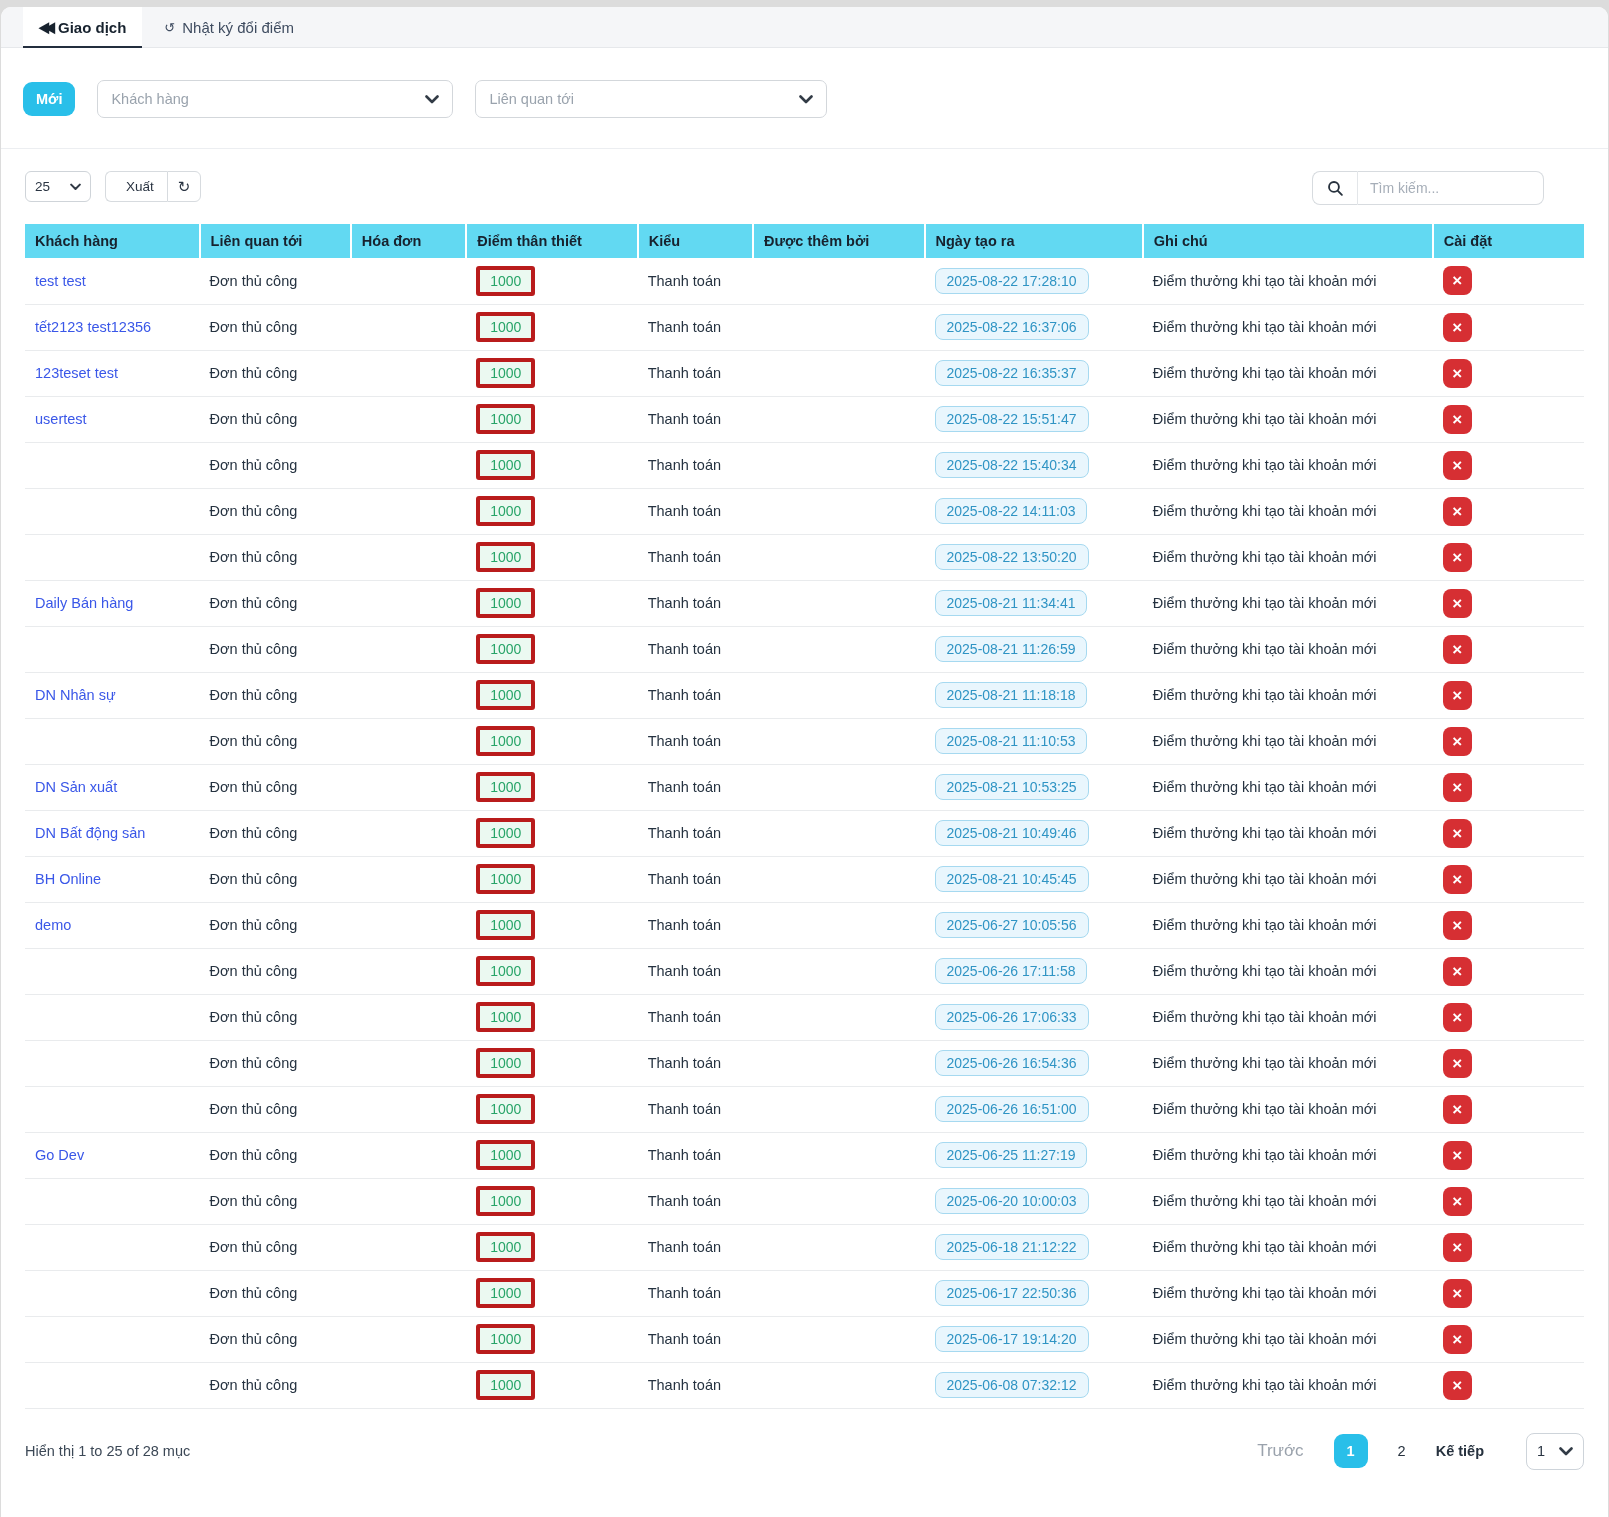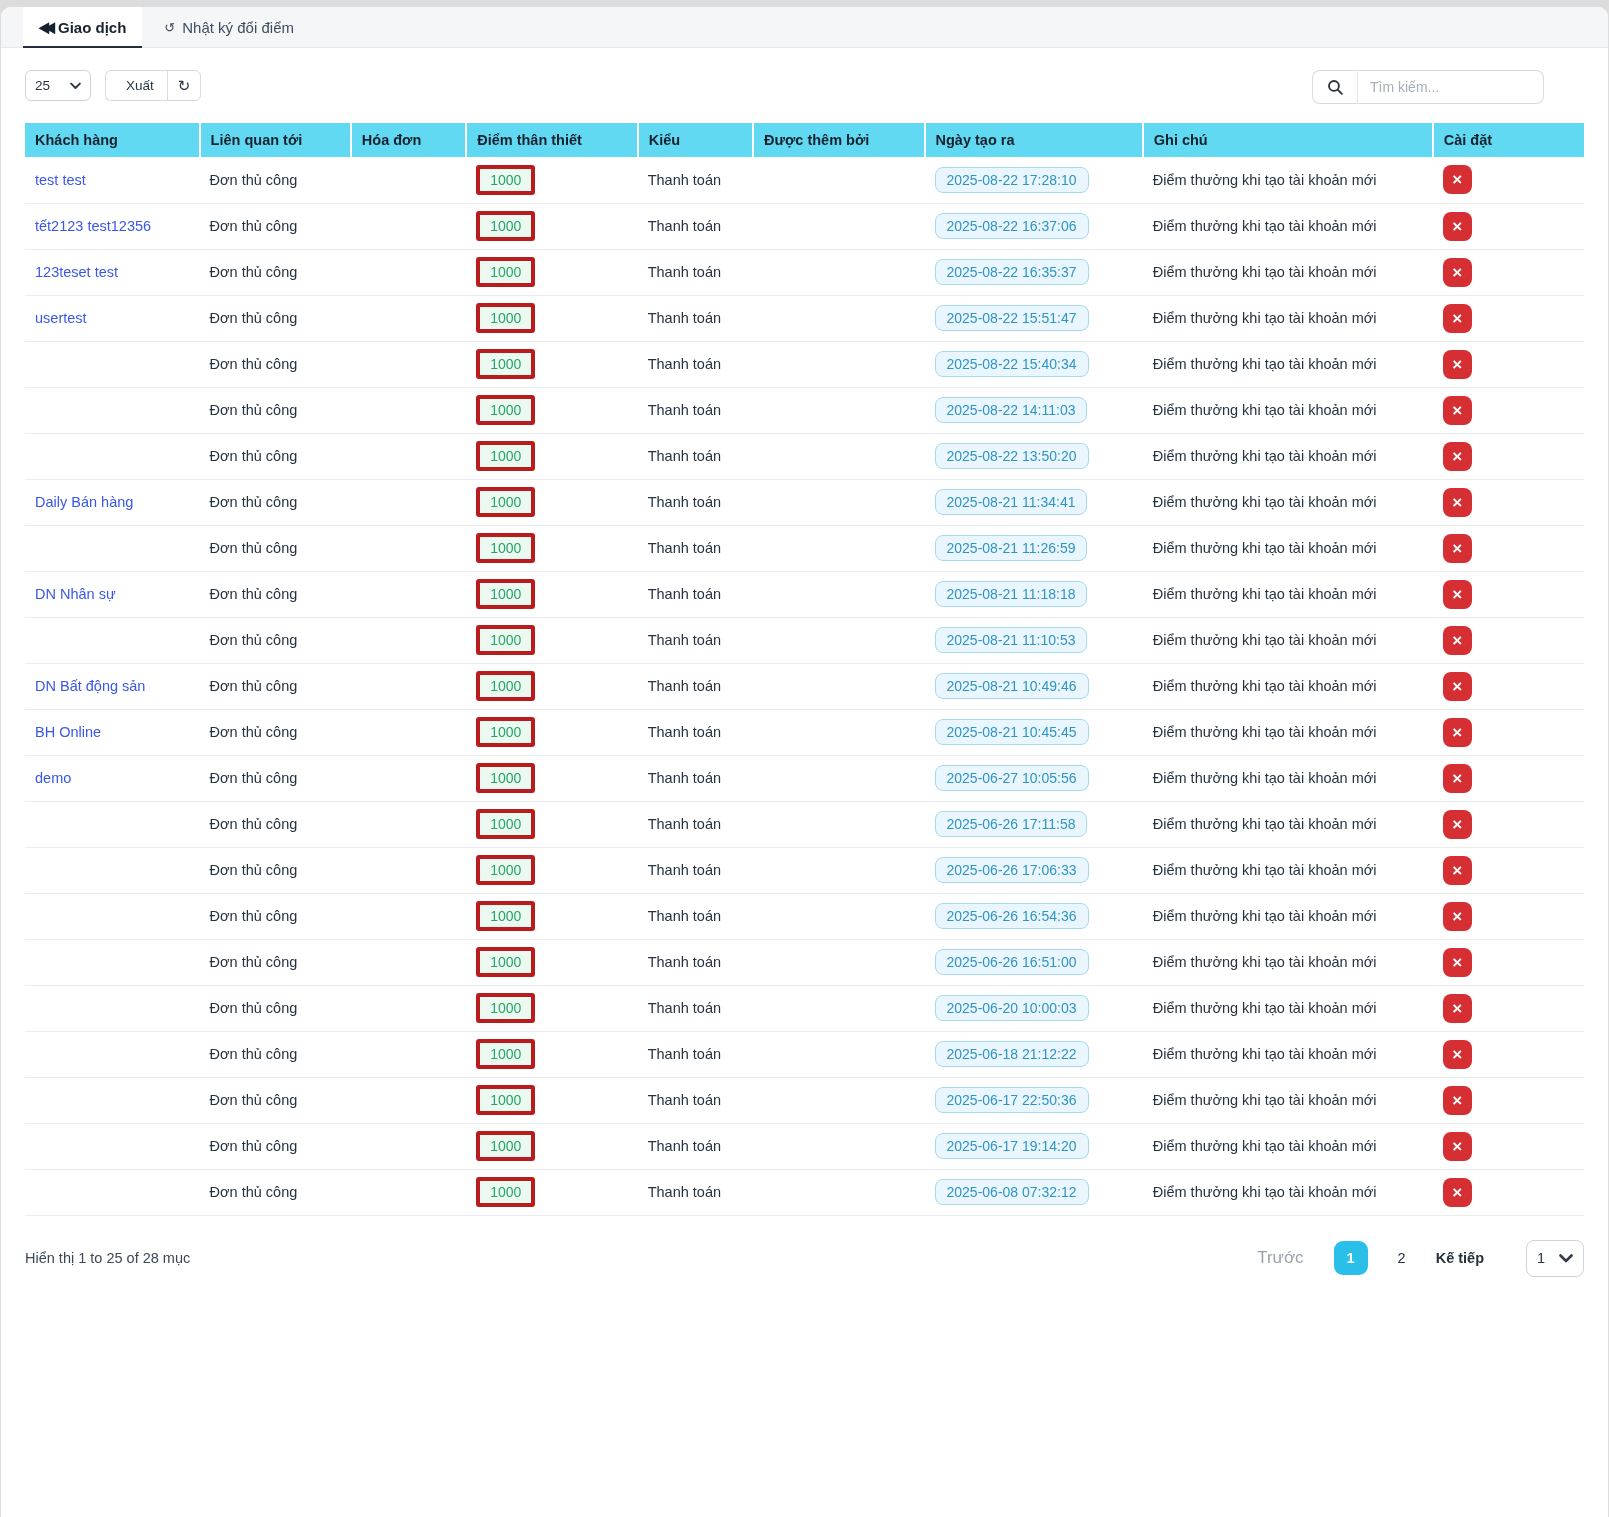--- a/index.html
+++ b/index.html
@@ -184,20 +184,35 @@
     <div class="tab active">
       <span class="tab-icon backward-glyph">◀◀</span>
       <span>Giao dịch</span>
     </div>
     <div class="tab">
       <span class="tab-icon history-glyph">↺</span>
       <span>Nhật ký đổi điểm</span>
     </div>
   </div>
 
+  <div class="filters">
+    <button class="btn-new">Mới</button>
+    <div class="fake-select w-customer">
+      <span>Khách hàng</span>
+      <svg class="chev" viewBox="0 0 14 9">
+          <polyline points="1.5,1.5 7,7 12.5,1.5"></polyline>
+        </svg>
+    </div>
+    <div class="fake-select w-related">
+      <span>Liên quan tới</span>
+      <svg class="chev" viewBox="0 0 14 9">
+          <polyline points="1.5,1.5 7,7 12.5,1.5"></polyline>
+        </svg>
+    </div>
+  </div>
 
   <div class="toolbar">
     <div class="toolbar-left">
       <div class="pagesize">
         <span>25</span>
         <svg class="chev" viewBox="0 0 14 9">
             <polyline points="1.5,1.5 7,7 12.5,1.5"></polyline>
           </svg>
       </div>
       <div class="btn-group">
@@ -400,20 +415,35 @@
       <td></td>
       <td><span class="badge-date">2025-08-21 11:10:53</span></td>
       <td>Điểm thưởng khi tạo tài khoản mới</td>
       <td>
         <button class="btn-delete">
               <span>×</span>
             </button>
       </td>
     </tr>
 
+    <tr>
+      <td><a class="cust-link">DN Sản xuất</a></td>
+      <td>Đơn thủ công</td>
+      <td></td>
+      <td><span class="badge-points">1000</span></td>
+      <td>Thanh toán</td>
+      <td></td>
+      <td><span class="badge-date">2025-08-21 10:53:25</span></td>
+      <td>Điểm thưởng khi tạo tài khoản mới</td>
+      <td>
+        <button class="btn-delete">
+              <span>×</span>
+            </button>
+      </td>
+    </tr>
 
     <tr>
       <td><a class="cust-link">DN Bất động sản</a></td>
       <td>Đơn thủ công</td>
       <td></td>
       <td><span class="badge-points">1000</span></td>
       <td>Thanh toán</td>
       <td></td>
       <td><span class="badge-date">2025-08-21 10:49:46</span></td>
       <td>Điểm thưởng khi tạo tài khoản mới</td>
@@ -513,20 +543,35 @@
       <td></td>
       <td><span class="badge-date">2025-06-26 16:51:00</span></td>
       <td>Điểm thưởng khi tạo tài khoản mới</td>
       <td>
         <button class="btn-delete">
               <span>×</span>
             </button>
       </td>
     </tr>
 
+    <tr>
+      <td><a class="cust-link">Go Dev</a></td>
+      <td>Đơn thủ công</td>
+      <td></td>
+      <td><span class="badge-points">1000</span></td>
+      <td>Thanh toán</td>
+      <td></td>
+      <td><span class="badge-date">2025-06-25 11:27:19</span></td>
+      <td>Điểm thưởng khi tạo tài khoản mới</td>
+      <td>
+        <button class="btn-delete">
+              <span>×</span>
+            </button>
+      </td>
+    </tr>
 
     <tr>
       <td></td>
       <td>Đơn thủ công</td>
       <td></td>
       <td><span class="badge-points">1000</span></td>
       <td>Thanh toán</td>
       <td></td>
       <td><span class="badge-date">2025-06-20 10:00:03</span></td>
       <td>Điểm thưởng khi tạo tài khoản mới</td>

